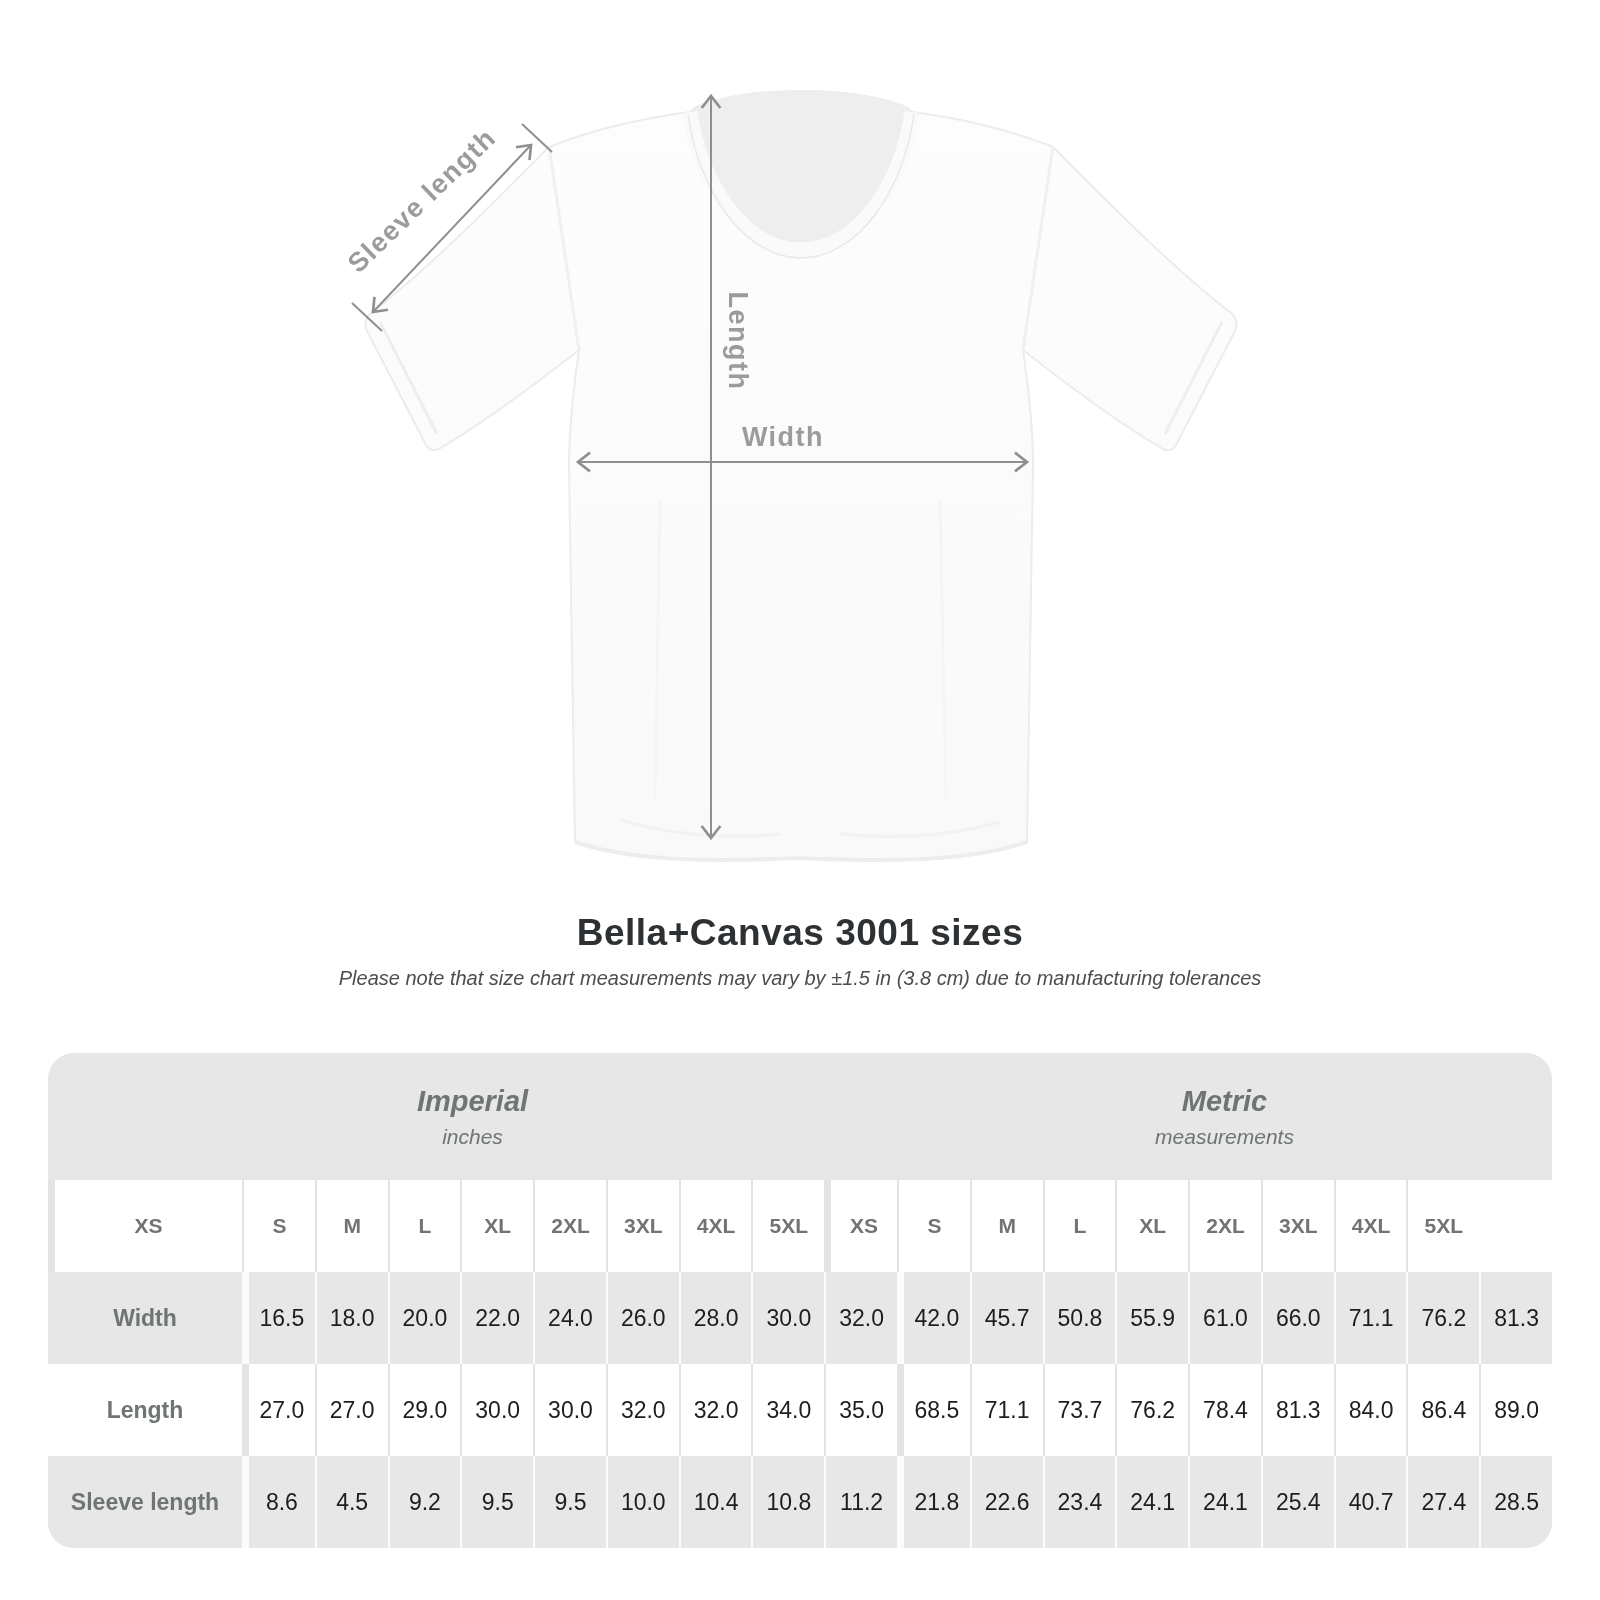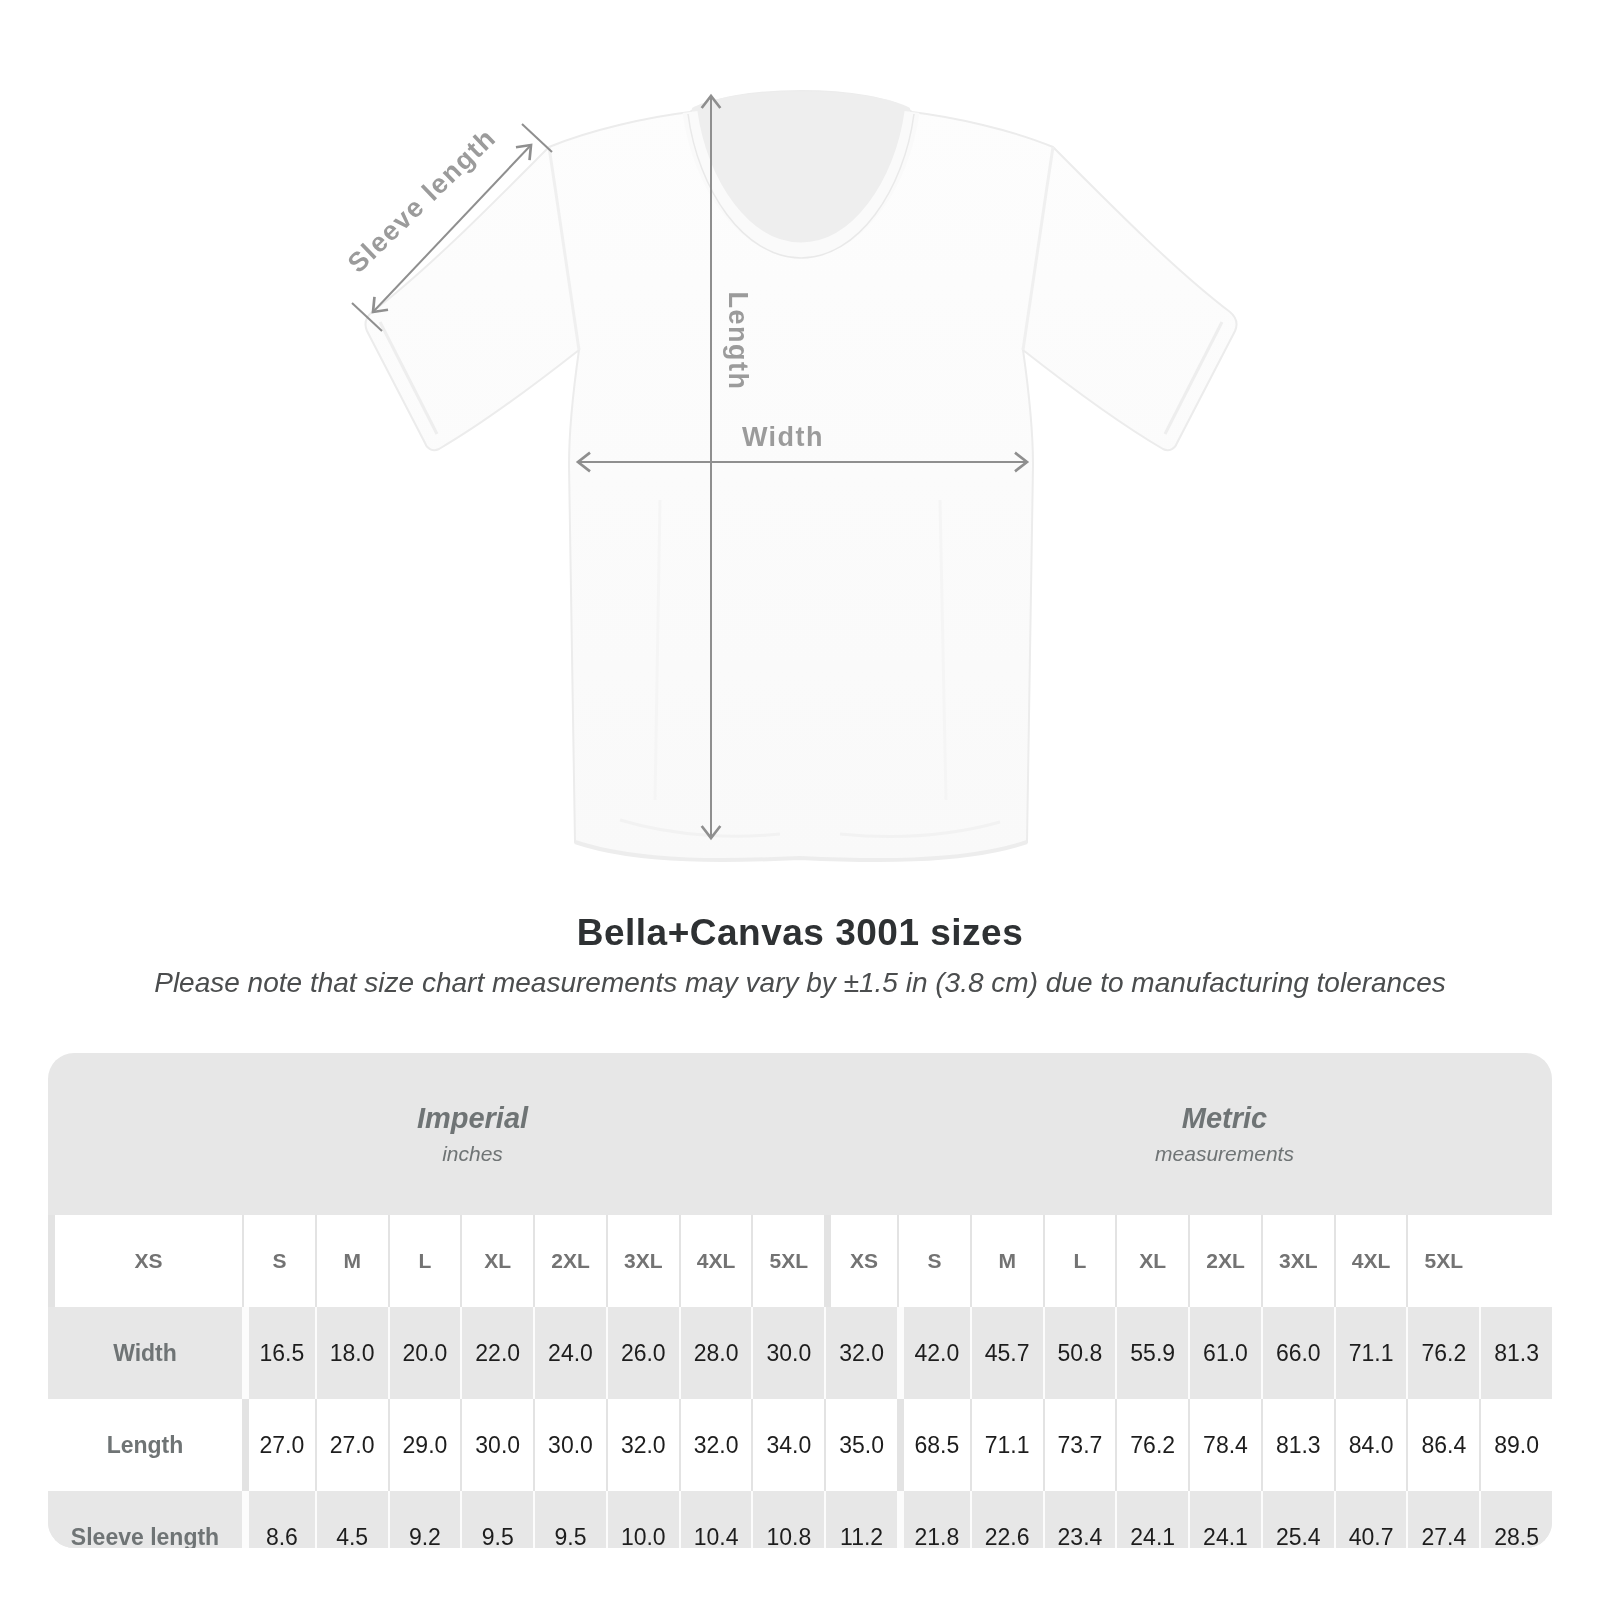--- a/index.html
+++ b/index.html
@@ -12,28 +12,28 @@
   .dim-label{
     font-family:"Liberation Sans", sans-serif;
     font-weight:bold;font-size:27px;fill:#9b9b9b;letter-spacing:1.5px;
   }
   
   .title-block{position:absolute;left:0;top:912px;width:1600px;text-align:center;}
   .title-block h1{
     margin:0;font-size:37px;font-weight:bold;color:#2e3133;letter-spacing:.5px;
   }
   .title-block p{
-    margin:13px 0 0 0;font-size:28px;font-style:italic;color:#4b4d4e;text-align:center;
+    margin:13px 0 0 0;font-size:20px;font-style:italic;color:#4b4d4e;text-align:center;
   }
   
   .size-table{
     position:absolute;left:48px;top:1053px;width:1504px;height:495px;
     background:#e7e7e7;border-radius:26px;overflow:hidden;
   }
-  .group-row{display:grid;grid-template-columns:194px repeat(18,1fr);height:162px;}
+  .group-row{display:grid;grid-template-columns:194px repeat(18,1fr);height:127px;}
   .group{display:flex;flex-direction:column;align-items:center;justify-content:center;}
   .gi{grid-column:1/11;}
   .gm{grid-column:11/20;}
   .gname{font-size:29px;font-weight:bold;font-style:italic;color:#6f7475;}
   .gunit{font-size:21px;font-style:italic;color:#6f7475;margin-top:7px;}
   .grid-row{display:grid;grid-template-columns:194px repeat(18,1fr);height:92px;}
   .rw{background:#ffffff;}
   .rg{background:#e7e7e7;}
   .cell{display:flex;align-items:center;justify-content:center;}
   .rw .bl{border-left:2px solid #e3e3e3;}

